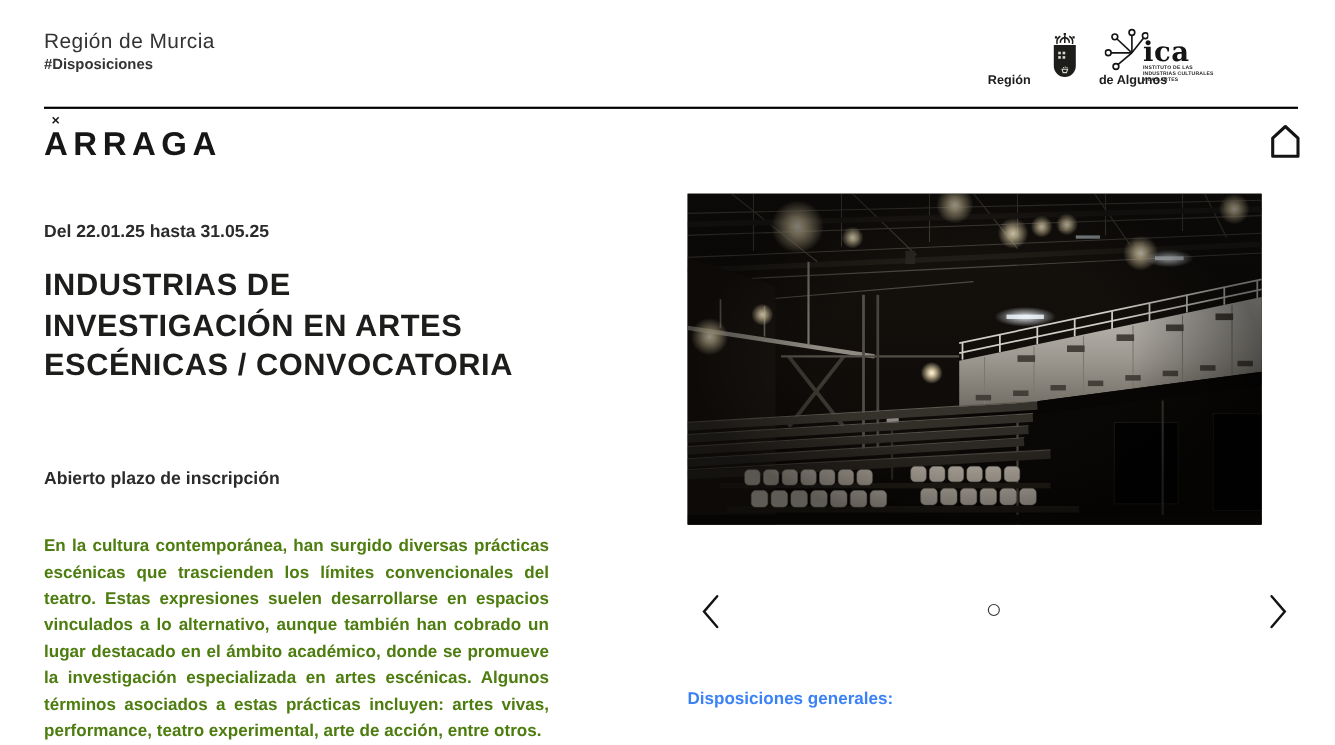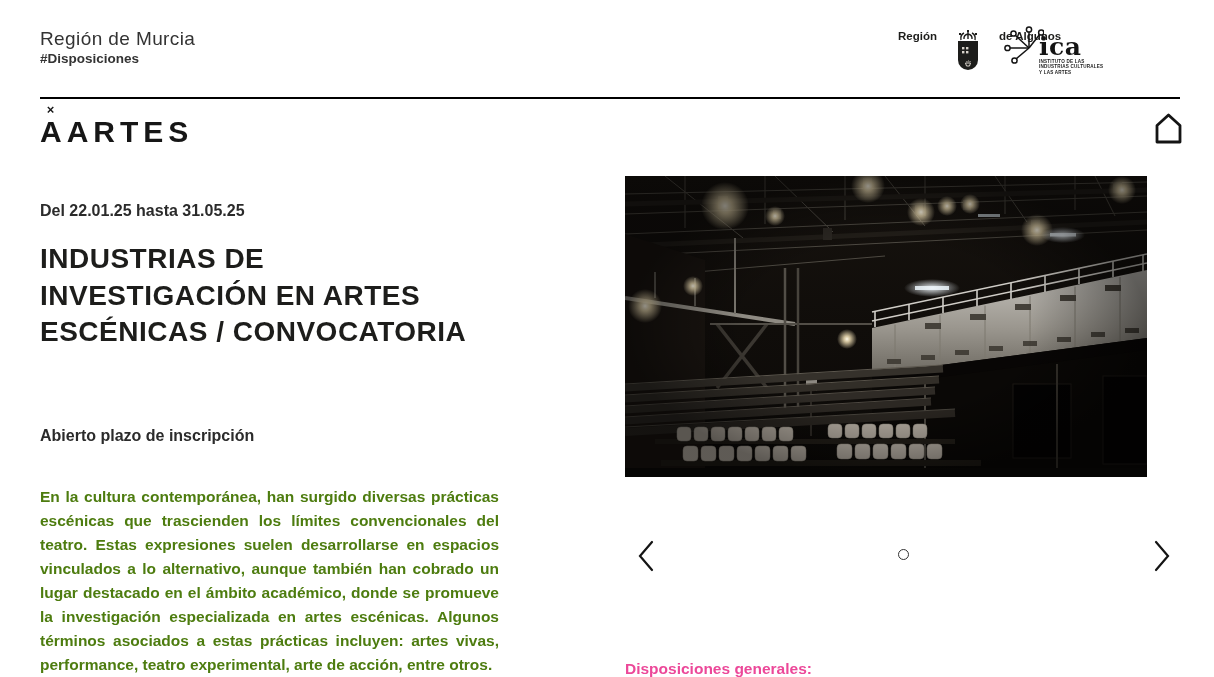--- a/index.html
+++ b/index.html
@@ -4,21 +4,21 @@
 <style>
   * { margin:0; padding:0; box-sizing:border-box; }
   html,body { width:1214px; height:677px; background:#ffffff; overflow:hidden;
               font-family:"Liberation Sans", sans-serif; color:#222; }
   .abs { position:absolute; }
 
   
   .brand-title   { left:40px; top:28px; font-size:19px; font-weight:400; color:#333; letter-spacing:.4px; cursor:pointer; }
   .brand-hashtag { left:40px; top:51px; font-size:13.5px; font-weight:800; color:#333; }
 
-  .logo-region { left:898px; top:30px; display:flex; align-items:flex-start; gap:18px; cursor:pointer; }
+  .logo-region { left:898px; top:30px; display:flex; align-items:flex-end; gap:18px; cursor:pointer; }
   .logo-region .lbl { font-size:11.5px; font-weight:800; color:#1d1d1b; }
   .logo-ica { left:1004px; top:24px; display:flex; align-items:flex-start; gap:1px; cursor:pointer; }
   .logo-ica .word { font-family:"DejaVu Serif", serif; font-weight:800; font-size:25px; line-height:22px; color:#141414; letter-spacing:.5px; }
   .logo-ica .subs { display:flex; flex-direction:column; margin-top:1px; }
   .logo-ica .subs span { font-size:4.6px; font-weight:700; color:#222; letter-spacing:.2px; line-height:5.4px; }
 
   .header-rule { left:40px; top:97px; width:1140px; height:2px; background:#000; }
 
   
   .center-title { left:40px; top:115px; font-size:30px; font-weight:800; letter-spacing:5px; color:#161616; white-space:nowrap; }
@@ -37,21 +37,21 @@
 
   
   .photo { left:625px; top:176px; width:522px; height:301px; overflow:hidden; background:#0d0b09; }
   .photo svg { display:block; width:100%; height:100%; }
 
   .nav-btn { width:26px; height:34px; background:none; border:none; cursor:pointer; padding:0; }
   .nav-prev { left:634px; top:539px; }
   .nav-next { left:1148px; top:539px; }
   .dot { left:898px; top:549px; width:11px; height:11px; border:1.5px solid #333; border-radius:50%; cursor:pointer; background:#fff; }
 
-  .provisions { left:625px; top:660px; font-size:15.5px; font-weight:800; color:#ec4899; }
+  .provisions { left:625px; top:627px; font-size:15.5px; font-weight:800; color:#3b82f6; }
 </style>
 </head>
 <body>
 
 <div class="abs brand-title">Región de Murcia</div>
 <div class="abs brand-hashtag">#Disposiciones</div>
 
 <div class="abs logo-region">
   <span class="lbl">Región</span>
   <span>
@@ -92,21 +92,21 @@
       <span>INSTITUTO DE LAS</span>
       <span>INDUSTRIAS CULTURALES</span>
       <span>Y LAS ARTES</span>
     </span>
   </span>
 </div>
 
 <div class="abs header-rule"></div>
 
 <h2 class="abs center-title">
-  <span class="accent-wrap"><span class="accent-mark">×</span><span>A</span></span><span>ARTES</span>
+  <span class="accent-wrap"><span class="accent-mark">×</span><span>A</span></span><span>RRAGA</span>
 </h2>
 
 <button class="abs home-btn">
   <span>
     <svg width="31" height="34" viewBox="0 0 31 34">
       <path d="M4 13.5 L15.5 3 L27 13.5 L27 30 L4 30 Z" fill="none" stroke="#141414" stroke-width="2.8" stroke-linejoin="round"></path>
     </svg>
   </span>
 </button>
 

